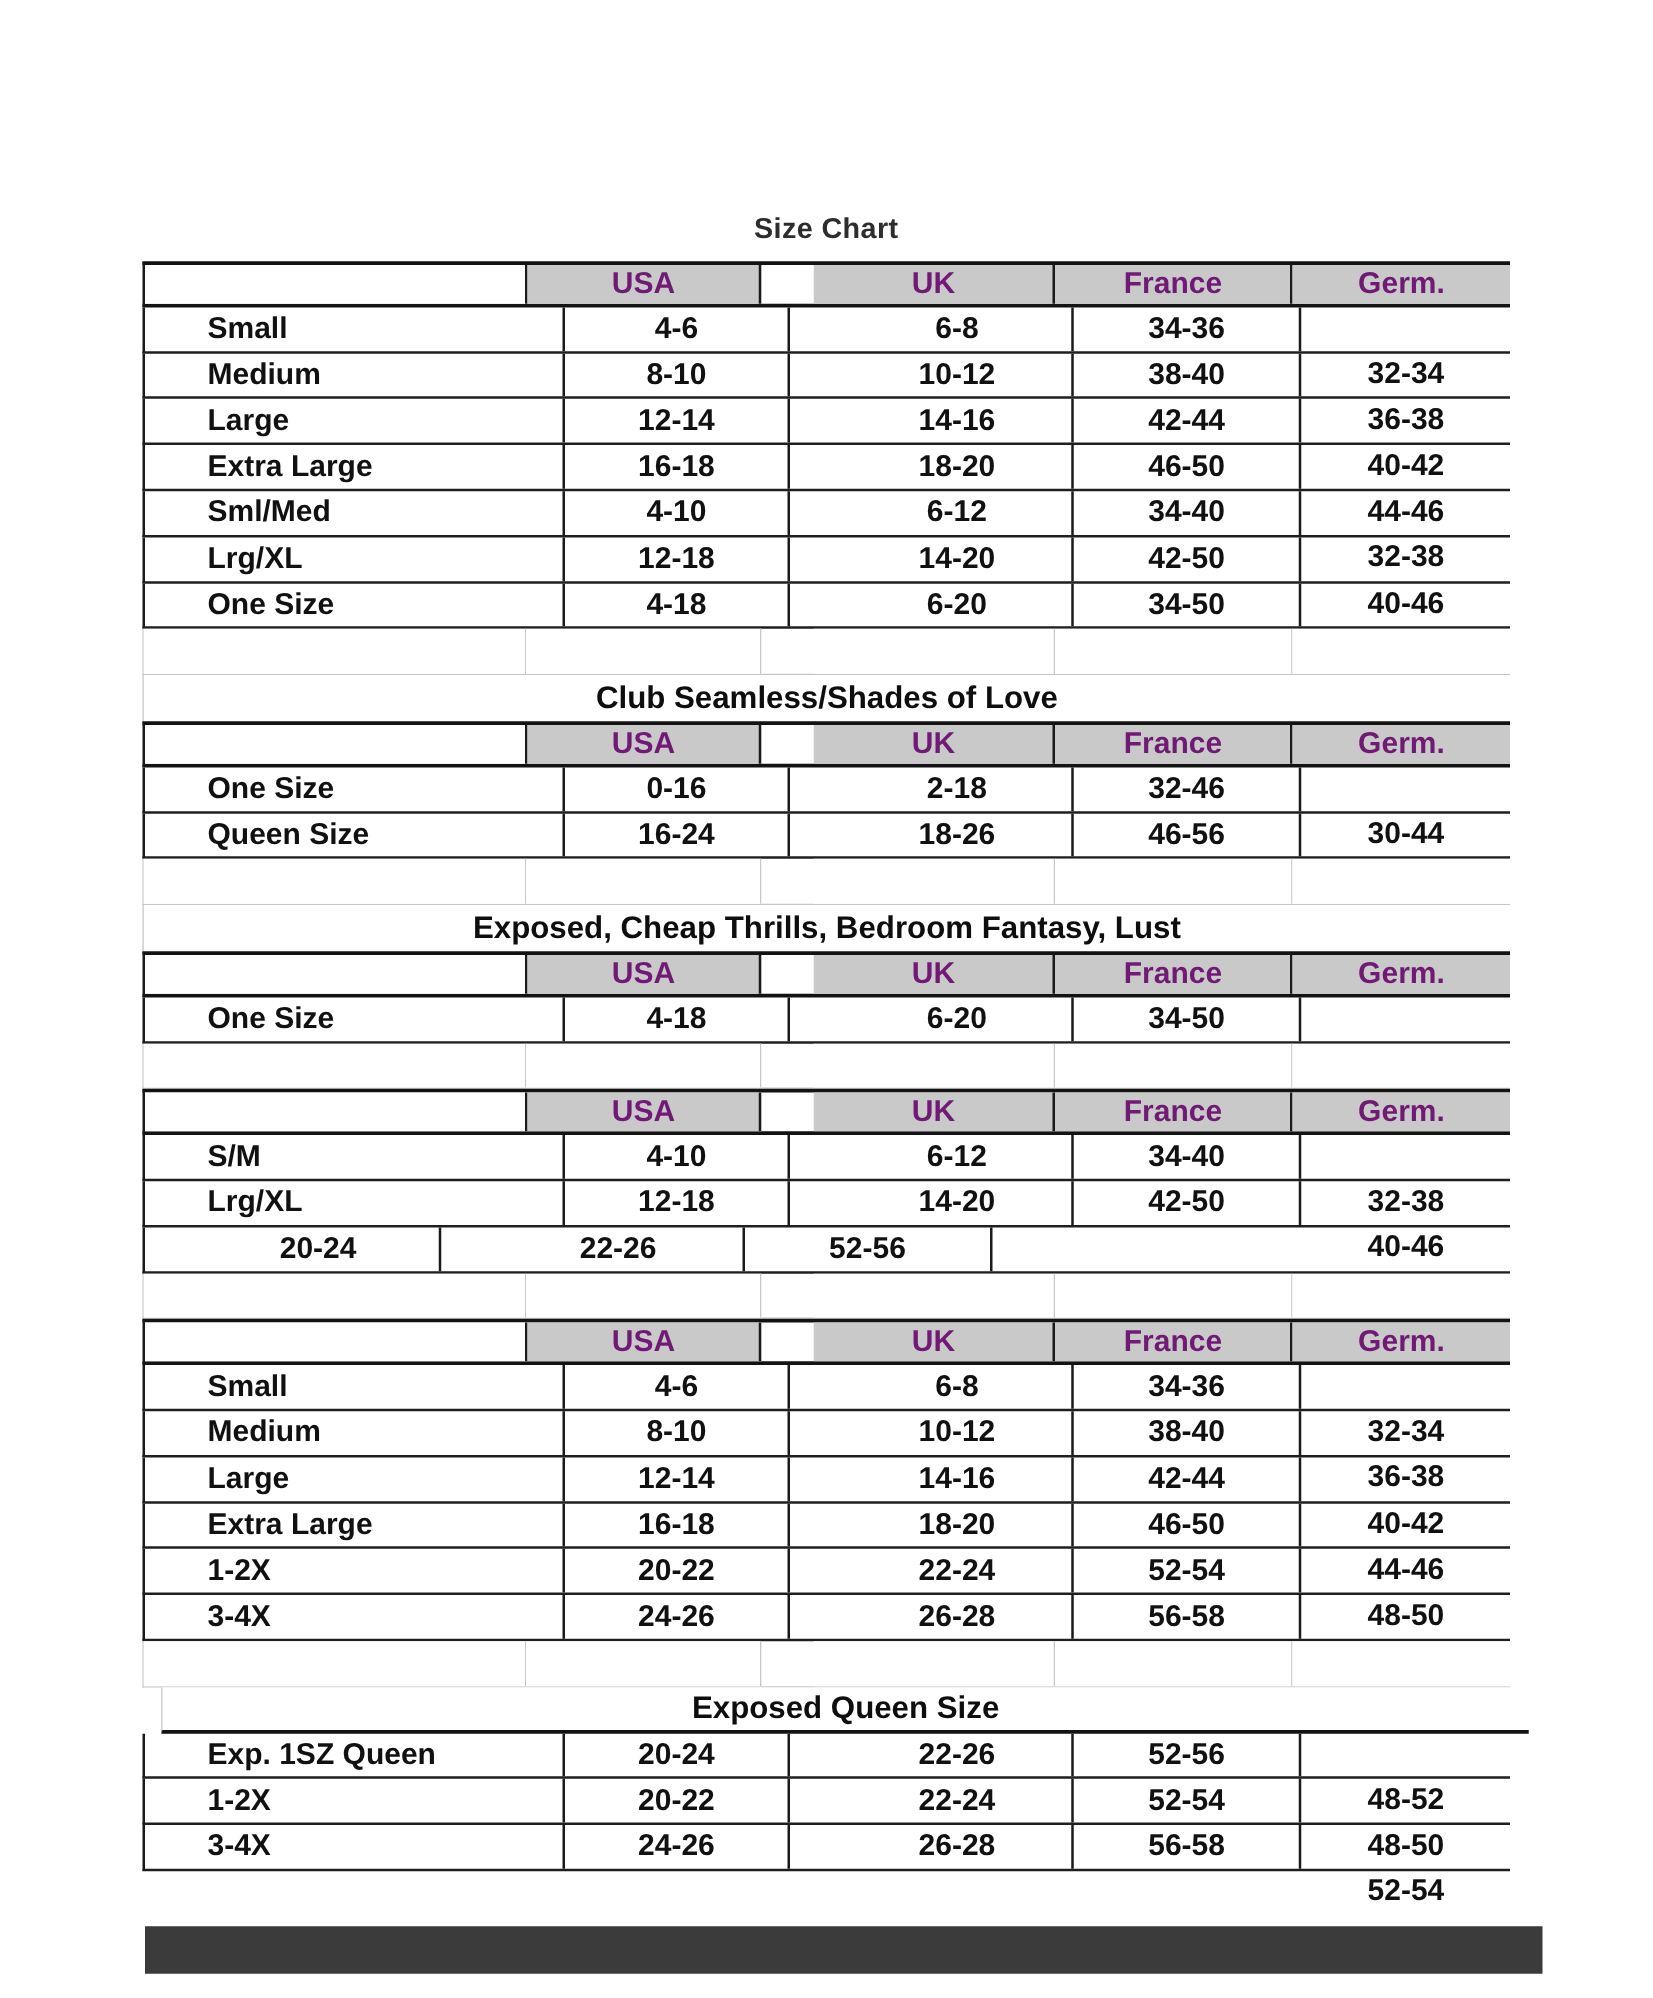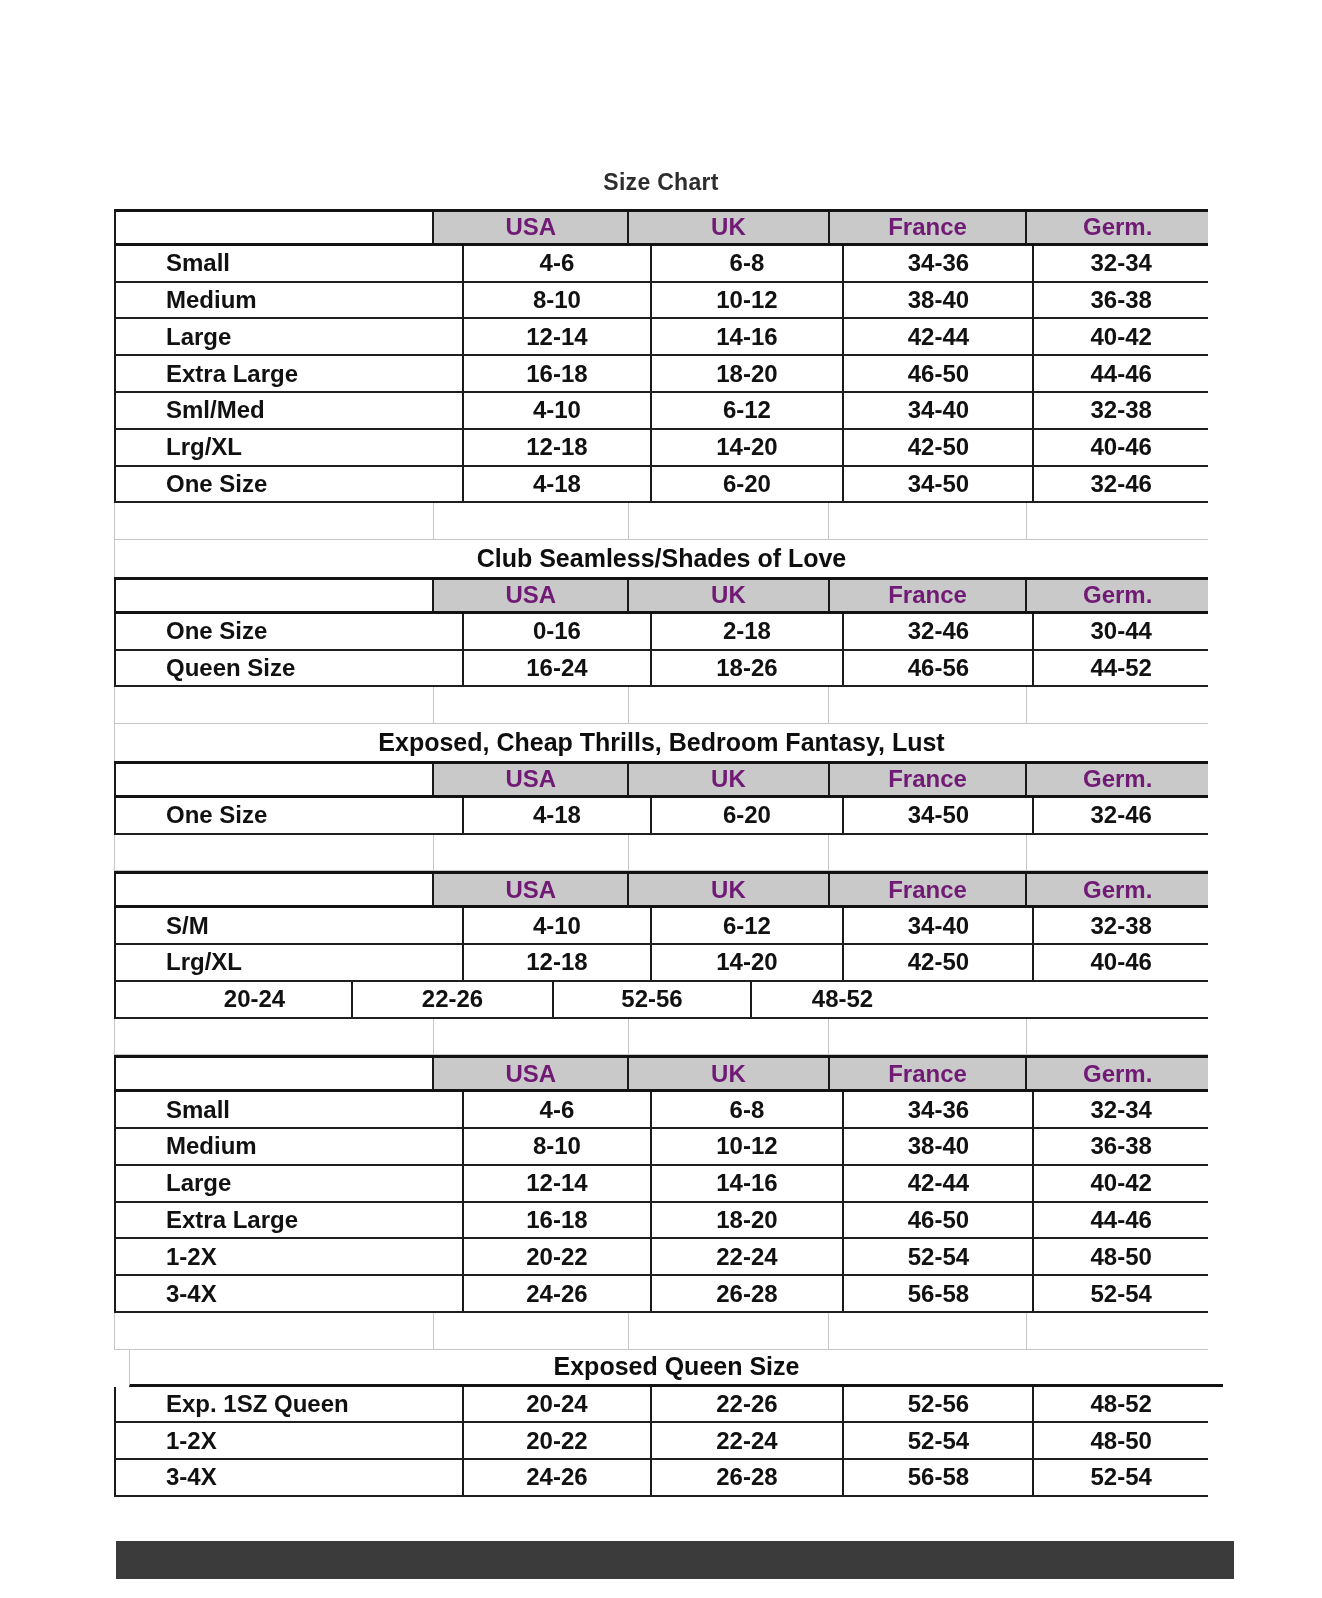--- a/index.html
+++ b/index.html
@@ -25,34 +25,34 @@
   }
 
   
   .sheet { position: absolute; left: 114px; top: 209px; width: 1094px; }
   .row { display: flex; width: 100%; height: 36.8px; }
   .cell { display: flex; align-items: center; justify-content: center; height: 100%; overflow: hidden; }
 
   
   .col-label  { width: 319px; }
   .col-usa    { width: 195px; }
-  .col-uk     { width: 201px; }
+  .col-uk     { width: 201px; margin-left: 42px; }
   .col-france { width: 198px; }
   .col-germ   { width: 181px; }
 
   
   .header-row { border-left: 2px solid #1a1a1a; border-top: 3px solid #131313; border-bottom: 3px solid #131313; }
   .header-row .cell { border-right: 2px solid #1a1a1a; background: #c9c9c9; font-size: 24px; font-weight: 600; color: #701a75; }
   .header-row .cell.corner { background: #ffffff; }
   .header-row .cell.col-germ { border-right: none; }
 
   
   .data-row { border-left: 2px solid #1a1a1a; border-bottom: 2px solid #1f1f1f; padding-left: 42px; }
   .data-row .cell { border-right: 2px solid #1a1a1a; font-size: 24px; font-weight: 600; color: #111111; }
-  .data-row .cell.col-germ { border-right: none; }
+  .data-row .cell.col-germ { border-right: none; margin-top: 36px; }
   .data-row .cell.label { justify-content: flex-start; padding-left: 8px; }
 
   
   .spacer-row { border-left: 1px solid #c6c6c6; border-bottom: 1px solid #c6c6c6; }
   .spacer-row .cell { border-right: 1px solid #c6c6c6; background: #ffffff; }
   .spacer-row .cell.col-germ { border-right: none; }
 
   
   .title-row { border-left: 1px solid #c6c6c6; background: #ffffff; }
   .title-row .title-cell {

